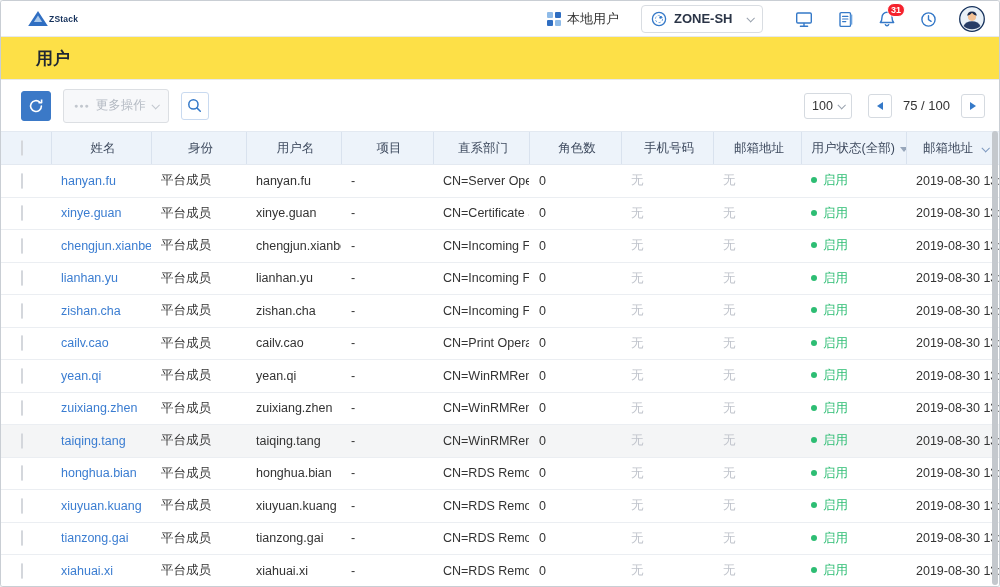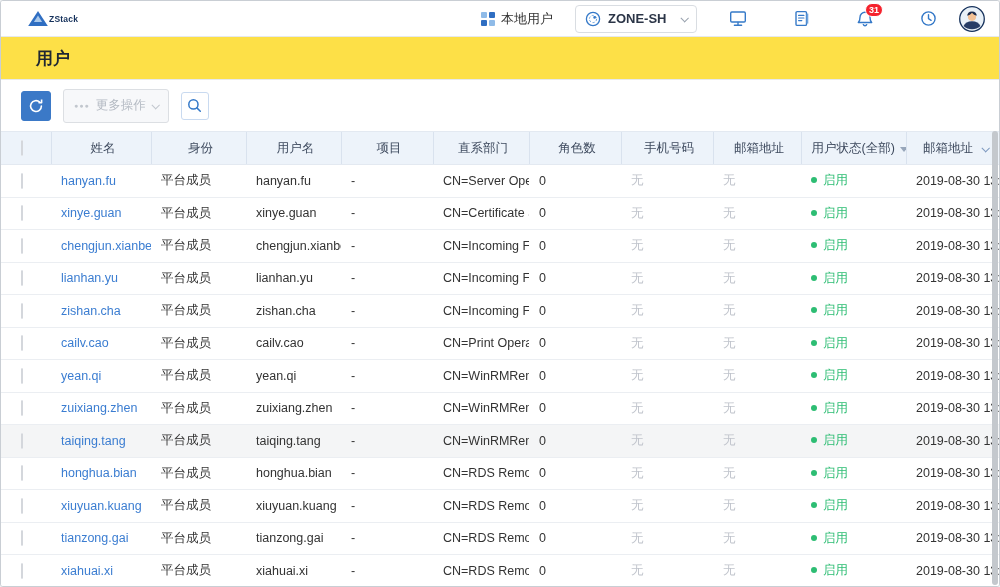--- a/index.html
+++ b/index.html
@@ -22,21 +22,21 @@
   .grid-icon i { display:block; border-radius:1px; }
   .grid-icon i:nth-child(1){ background:#8fbbe8; }
   .grid-icon i:nth-child(2){ background:#2f6ec2; }
   .grid-icon i:nth-child(3){ background:#2f6ec2; }
   .grid-icon i:nth-child(4){ background:#8fbbe8; }
   .zone-select {
     margin-left:22px; width:122px; height:28px; border:1px solid #d9dde2; border-radius:4px;
     display:flex; align-items:center; padding:0 9px; gap:7px; cursor:pointer; background:#fff;
   }
   .zone-select .zone-value { font-size:13px; font-weight:bold; color:#2b3547; flex:1; }
-  .nav-icons { display:flex; align-items:flex-start; margin-left:20px;gap:22px; }
+  .nav-icons { display:flex; align-items:flex-end; margin-left:20px; }
   .nav-icon { position:relative; margin:0 12px; cursor:pointer; display:flex; }
   .badge {
     position:absolute; top:-7px; left:9px; min-width:17px; height:14px; padding:0 3px;
     background:#f5222d; color:#fff; font-size:9px; line-height:13px; text-align:center;
     border-radius:8px; border:1px solid #fff; font-weight:bold;
   }
   .avatar { margin-left:10px; cursor:pointer; display:flex; }
   
   .tabbar {
     height:43px; border-bottom:1px solid #e6e9ec; display:flex; align-items:flex-start;
@@ -189,20 +189,33 @@
       <span class="dots">●●●</span>
       <span>更多操作</span>
       <span class="chev" style="border-color:#c2c7ce;"></span>
     </button>
     <button class="btn search-btn">
       <svg width="15" height="15" viewBox="0 0 15 15">
         <circle cx="6.4" cy="6.4" r="4.6" fill="none" stroke="#3579c8" stroke-width="1.5"></circle>
         <path d="M9.9 9.9 L13.3 13.3" stroke="#3579c8" stroke-width="1.5" stroke-linecap="round"></path>
       </svg>
     </button>
+    <div class="toolbar-right">
+      <div class="size-select">
+        <span>100</span>
+        <span class="chev"></span>
+      </div>
+      <button class="btn pager-btn pager-prev">
+        <span class="tri-left"></span>
+      </button>
+      <span class="page-indicator">75 / 100</span>
+      <button class="btn pager-btn">
+        <span class="tri-right"></span>
+      </button>
+    </div>
   </div>
 
   <table>
     <colgroup>
       <col style="width:50px">
         <col style="width:100px">
         <col style="width:95px">
         <col style="width:95px">
       <col style="width:92px">
         <col style="width:96px">

